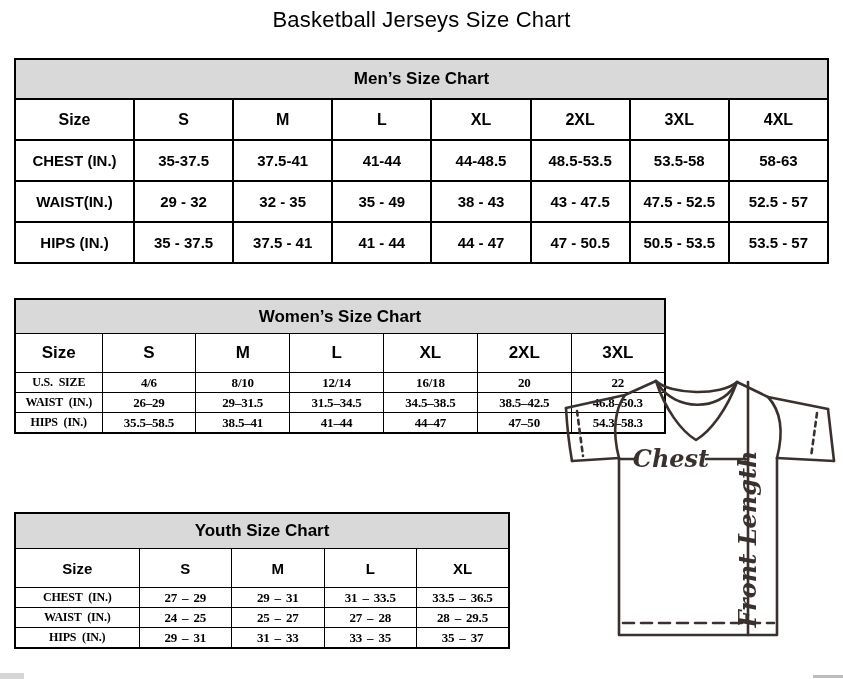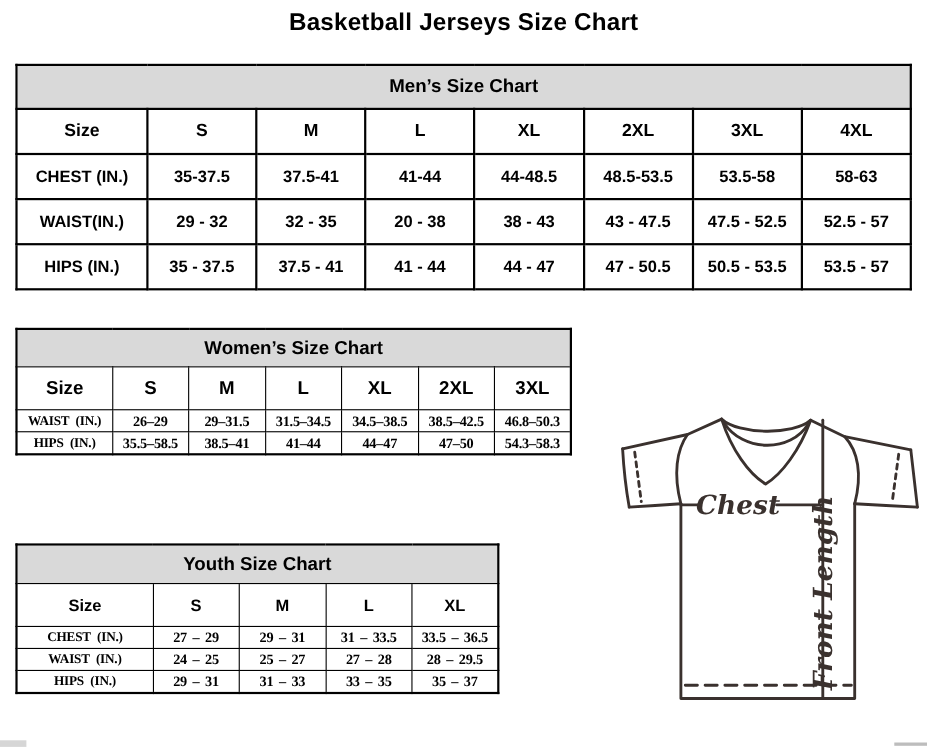--- a/index.html
+++ b/index.html
@@ -2,21 +2,21 @@
 <html><head>
 <meta charset="utf-8">
 <style>
   html, body { margin:0; padding:0; background:#ffffff; }
   body {
     width:843px; height:679px; position:relative; overflow:hidden;
     font-family:"Liberation Sans", sans-serif; color:#000;
   }
   .page-title {
     position:absolute; top:7px; left:0; width:843px;
-    text-align:center; font-size:22px; font-weight:bold; letter-spacing:.2px;
+    text-align:center; font-size:22px; font-weight:normal; letter-spacing:.2px;
   }
   table {
     position:absolute; border-collapse:collapse; table-layout:fixed;
     background:#fff; border:2px solid #000;padding-left:20px;
   }
   td {
     border:2px solid #000; text-align:center; vertical-align:middle;
     padding:0; overflow:hidden; white-space:nowrap;
   }
   tr.band td { background:#d9d9d9; font-weight:bold; font-size:17px; }
@@ -24,33 +24,33 @@
   tr.data  td { font-weight:bold; }
 
   
   #men-table { left:14px; top:58px; width:815px; }
   #men-table col.c0 { width:119px; }
   #men-table tr.band  td { height:38px; }
   #men-table tr.sizes td { height:39px; font-size:16px; }
   #men-table tr.data  td { height:39px; font-size:15px; }
 
   
-  #women-table { left:14px; top:298px; width:506px; }
+  #women-table { left:14px; top:298px; width:652px; }
   #women-table col.c0 { width:87px; }
   #women-table td { border-width:1.5px; }
   #women-table tr.band  td { height:33px; }
   #women-table tr.sizes td { height:38px; font-size:17px; }
   #women-table tr.data  td {
     height:19px; font-size:13px;
     font-family:"Liberation Serif", serif; letter-spacing:-0.2px;
   }
   #women-table tr.data td.label { font-size:12px; word-spacing:3px; }
 
   
-  #youth-table { left:14px; top:494px; width:440px; }
+  #youth-table { left:14px; top:512px; width:496px; }
   #youth-table col.c0 { width:124px; }
   #youth-table td { border-width:1.5px; }
   #youth-table tr.band  td { height:34px; }
   #youth-table tr.sizes td { height:38px; font-size:15px; }
   #youth-table tr.data  td {
     height:19px; font-size:13px; word-spacing:2px;
     font-family:"Liberation Serif", serif; letter-spacing:-0.2px;
   }
   #youth-table tr.data td.label { font-size:12px; word-spacing:3px; }
 
@@ -103,21 +103,21 @@
         <td>41-44</td>
         <td>44-48.5</td>
         <td>48.5-53.5</td>
         <td>53.5-58</td>
         <td>58-63</td>
       </tr>
       <tr class="data">
         <td class="label">WAIST(IN.)</td>
         <td>29 - 32</td>
         <td>32 - 35</td>
-        <td>20 - 38</td>
+        <td>35 - 49</td>
         <td>38 - 43</td>
         <td>43 - 47.5</td>
         <td>47.5 - 52.5</td>
         <td>52.5 - 57</td>
       </tr>
       <tr class="data">
         <td class="label">HIPS (IN.)</td>
         <td>35 - 37.5</td>
         <td>37.5 - 41</td>
         <td>41 - 44</td>
@@ -146,20 +146,29 @@
       <tr class="sizes">
         <td class="label">Size</td>
         <td class="">S</td>
         <td class="">M</td>
         <td class="">L</td>
         <td class="">XL</td>
         <td class="">2XL</td>
         <td class="">3XL</td>
       </tr>
       <tr class="data">
+        <td class="label">U.S. SIZE</td>
+        <td>4/6</td>
+        <td>8/10</td>
+        <td>12/14</td>
+        <td>16/18</td>
+        <td>20</td>
+        <td>22</td>
+      </tr>
+      <tr class="data">
         <td class="label">WAIST (IN.)</td>
         <td>26–29</td>
         <td>29–31.5</td>
         <td>31.5–34.5</td>
         <td>34.5–38.5</td>
         <td>38.5–42.5</td>
         <td>46.8–50.3</td>
       </tr>
       <tr class="data">
         <td class="label">HIPS (IN.)</td>

